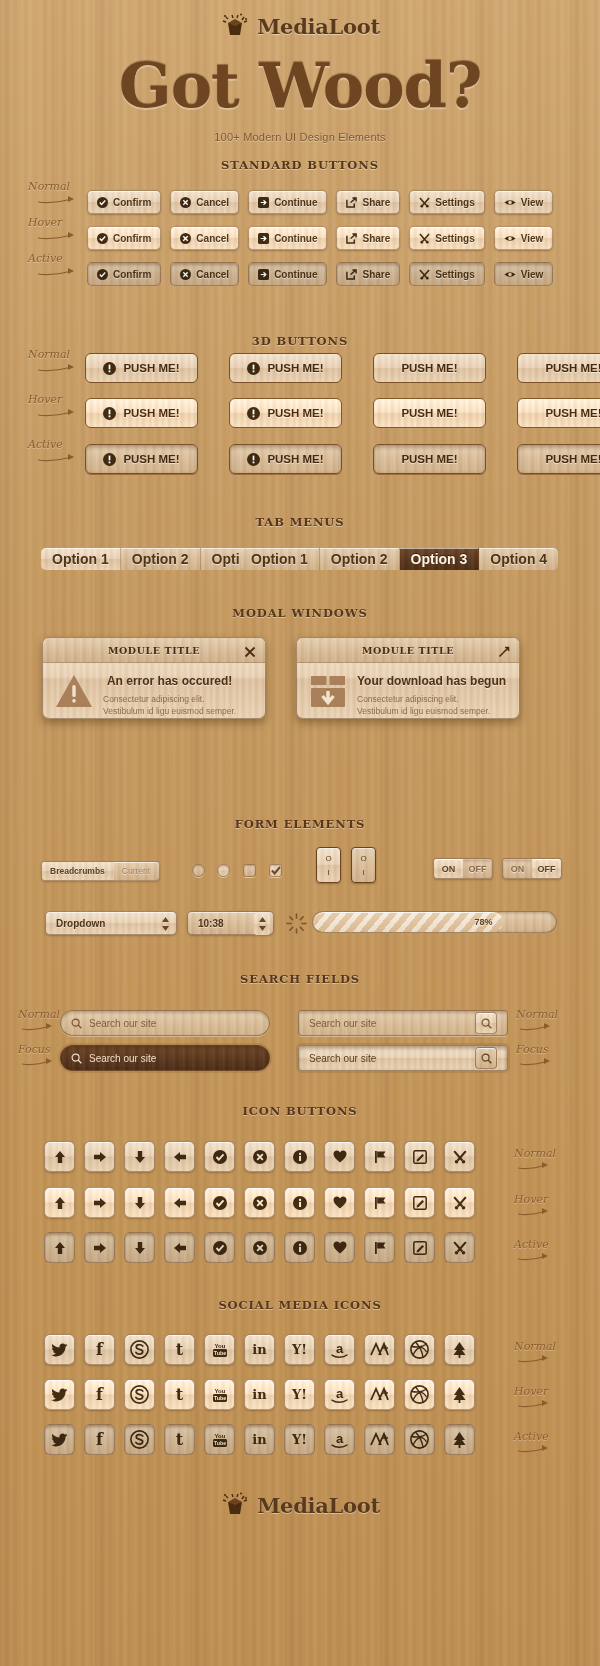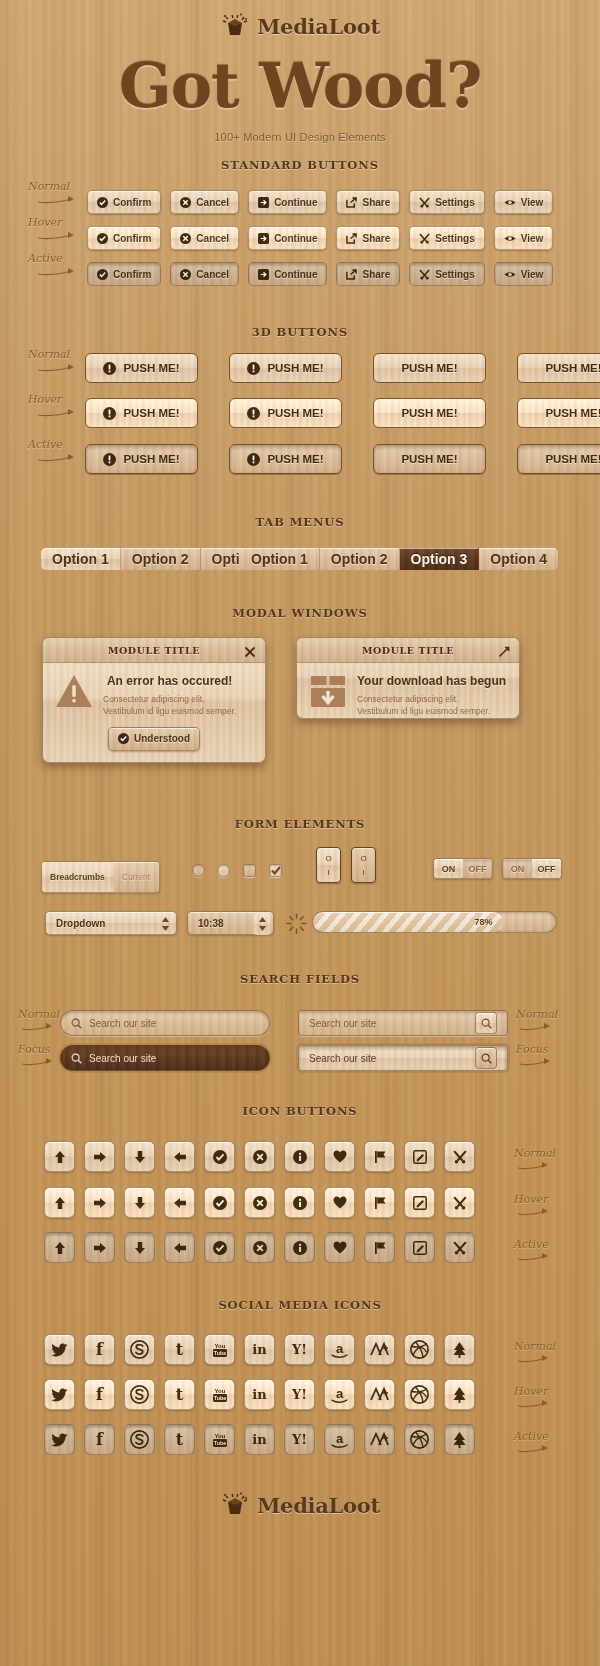--- a/index.html
+++ b/index.html
@@ -182,21 +182,21 @@
   }
   .modal-head-btn { position: absolute; right: 9px; top: 6px; }
   .modal-body { display: flex; padding: 11px 12px 0 12px; gap: 10px; }
   .modal-h { font-size: 12px; font-weight: bold; color: #4a3118; margin-bottom: 5px;
              text-shadow: 0 1px 0 rgba(255,255,255,0.5); text-align: center; }
   .modal-p { font-size: 8.5px; color: #8b6b49; line-height: 1.45; }
   .modal-foot { padding: 9px 12px 11px 12px; display: flex; }
 
   
   .crumbs {
-    position: absolute; display: flex; height: 32px; border-radius: 4px;
+    position: absolute; display: flex; height: 20px; border-radius: 4px;
     overflow: hidden; border: 1px solid rgba(120,78,38,0.5);
     box-shadow: inset 0 1px 0 rgba(255,255,255,0.6), 0 1px 2px rgba(60,32,10,0.25);
   }
   .crumb { display: flex; align-items: center; padding: 0 9px 0 8px;
     font-size: 8.5px; font-weight: bold; color: #5c4020;
     text-shadow: 0 1px 0 rgba(255,255,255,0.5); position: relative; }
   .crumb.cur { color: #9c7murky; }
   .crumb.cur { color: #a2825e; font-weight: normal; }
 
   .radio {
@@ -481,21 +481,21 @@
     </div>
   <div class="btn-std wood-mid active">
       <svg class="ico" width="12" height="9" viewBox="0 0 14 9">
         <path d="M0.5 4.5 Q7 -1 13.5 4.5 Q7 10 0.5 4.5 Z" fill="#3f2a11"></path>
         <circle cx="7" cy="4.5" r="2" fill="#e8d0b2"></circle>
       </svg>
       <span>View</span>
     </div>
 </div>
 
-<div class="sec-title" style="position:absolute;left:0;right:0;top:325px">3D BUTTONS</div>
+<div class="sec-title" style="position:absolute;left:0;right:0;top:334px">3D BUTTONS</div>
 
 <div class="state-lab" style="left:28px;top:348px">Normal</div>
 <svg class="state-arrow" style="left:38px;top:362px" width="40" height="12">
     <path d="M0 8 Q14 10 34 5" stroke="#8a5d2c" fill="none" stroke-width="1.2"></path>
     <path d="M30 2 L36 5 L30 8" fill="#8a5d2c"></path>
   </svg>
 <div class="state-lab" style="left:28px;top:393px">Hover</div>
 <svg class="state-arrow" style="left:38px;top:407px" width="40" height="12">
     <path d="M0 8 Q14 10 34 5" stroke="#8a5d2c" fill="none" stroke-width="1.2"></path>
     <path d="M30 2 L36 5 L30 8" fill="#8a5d2c"></path>
@@ -626,29 +626,20 @@
       <svg width="38" height="34" viewBox="0 0 38 34">
           <path d="M19 1 L37 33 L1 33 Z" fill="#a9805a"></path>
           <rect x="17.3" y="11" width="3.4" height="12" fill="#f2e3cf" rx="1.5"></rect>
           <rect x="17.3" y="25" width="3.4" height="3.6" fill="#f2e3cf" rx="1.5"></rect>
         </svg>
     </span>
     <div>
       <div class="modal-h">An error has occured!</div>
       <div class="modal-p">Consectetur adipiscing elit.</div>
       <div class="modal-p">Vestibulum id ligu euismod semper.</div>
-    </div>
-  </div>
-  <div class="modal-foot" style="justify-content:center">
-    <div class="btn-std wood-mid">
-      <svg class="ico" width="11" height="11" viewBox="0 0 12 12">
-          <circle cx="6" cy="6" r="6" fill="#3f2a11"></circle>
-          <path d="M3 6 L5 8.2 L9 3.8" stroke="#fff" stroke-width="1.5" fill="none"></path>
-        </svg>
-      <span>Understood</span>
     </div>
   </div>
 </div>
 
 <div class="modal wood-light" style="left:296px;top:637px">
   <div class="modal-head wood-mid">
     <span class="modal-head-t">MODULE TITLE</span>
     <span class="modal-head-btn">
       <svg width="12" height="12" viewBox="0 0 12 12">
           <path d="M10.5 1.5 L5 7 M7 1.5 H10.5 V5" stroke="#4a2d12" stroke-width="1.6" fill="none"></path>

